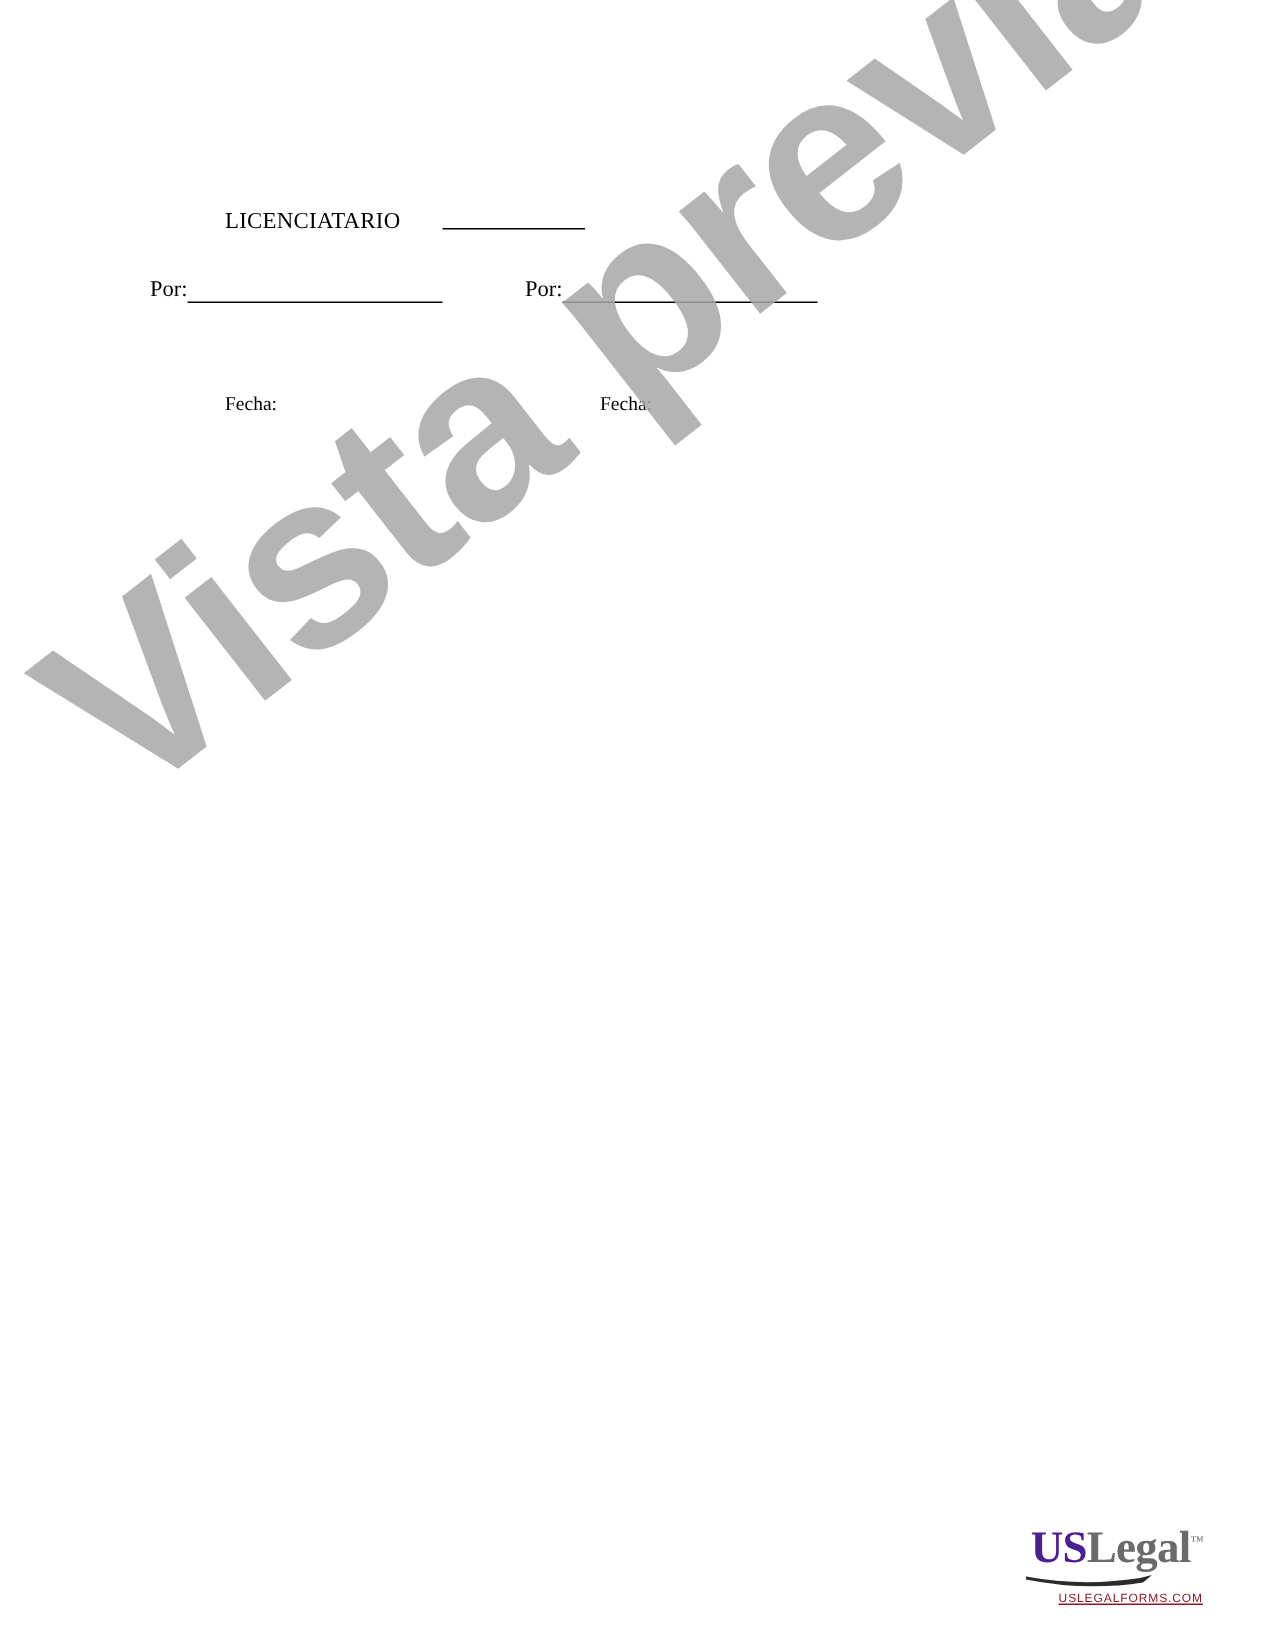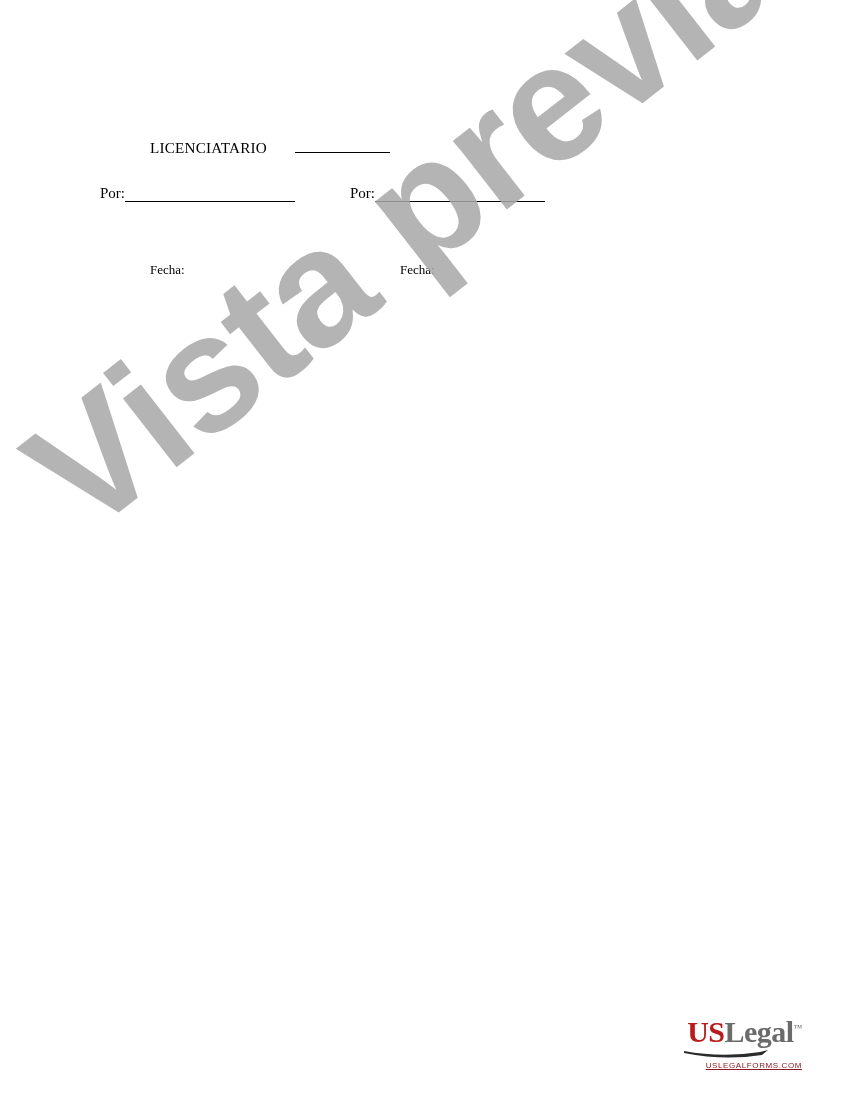--- a/index.html
+++ b/index.html
@@ -124,21 +124,21 @@
   }
   .logo-main {
     font-family: "Liberation Serif", serif;
     font-size: 30px;
     font-weight: bold;
     color: #8b1a24;
     letter-spacing: -0.5px;
     line-height: 1;
     white-space: nowrap;
   }
-  .logo-main .us-part { color: #b91c1c; }
+  .logo-main .us-part { color: #4c1d95; }
   .logo-main .legal-part { color: #6b6b6b; text-align: center; }
   .logo-tm {
     font-size: 9px;
     vertical-align: super;
     font-weight: normal;
     color: #6b6b6b;
   }
   .logo-swoosh {
     margin-top: 2px;
     height: 10px;

